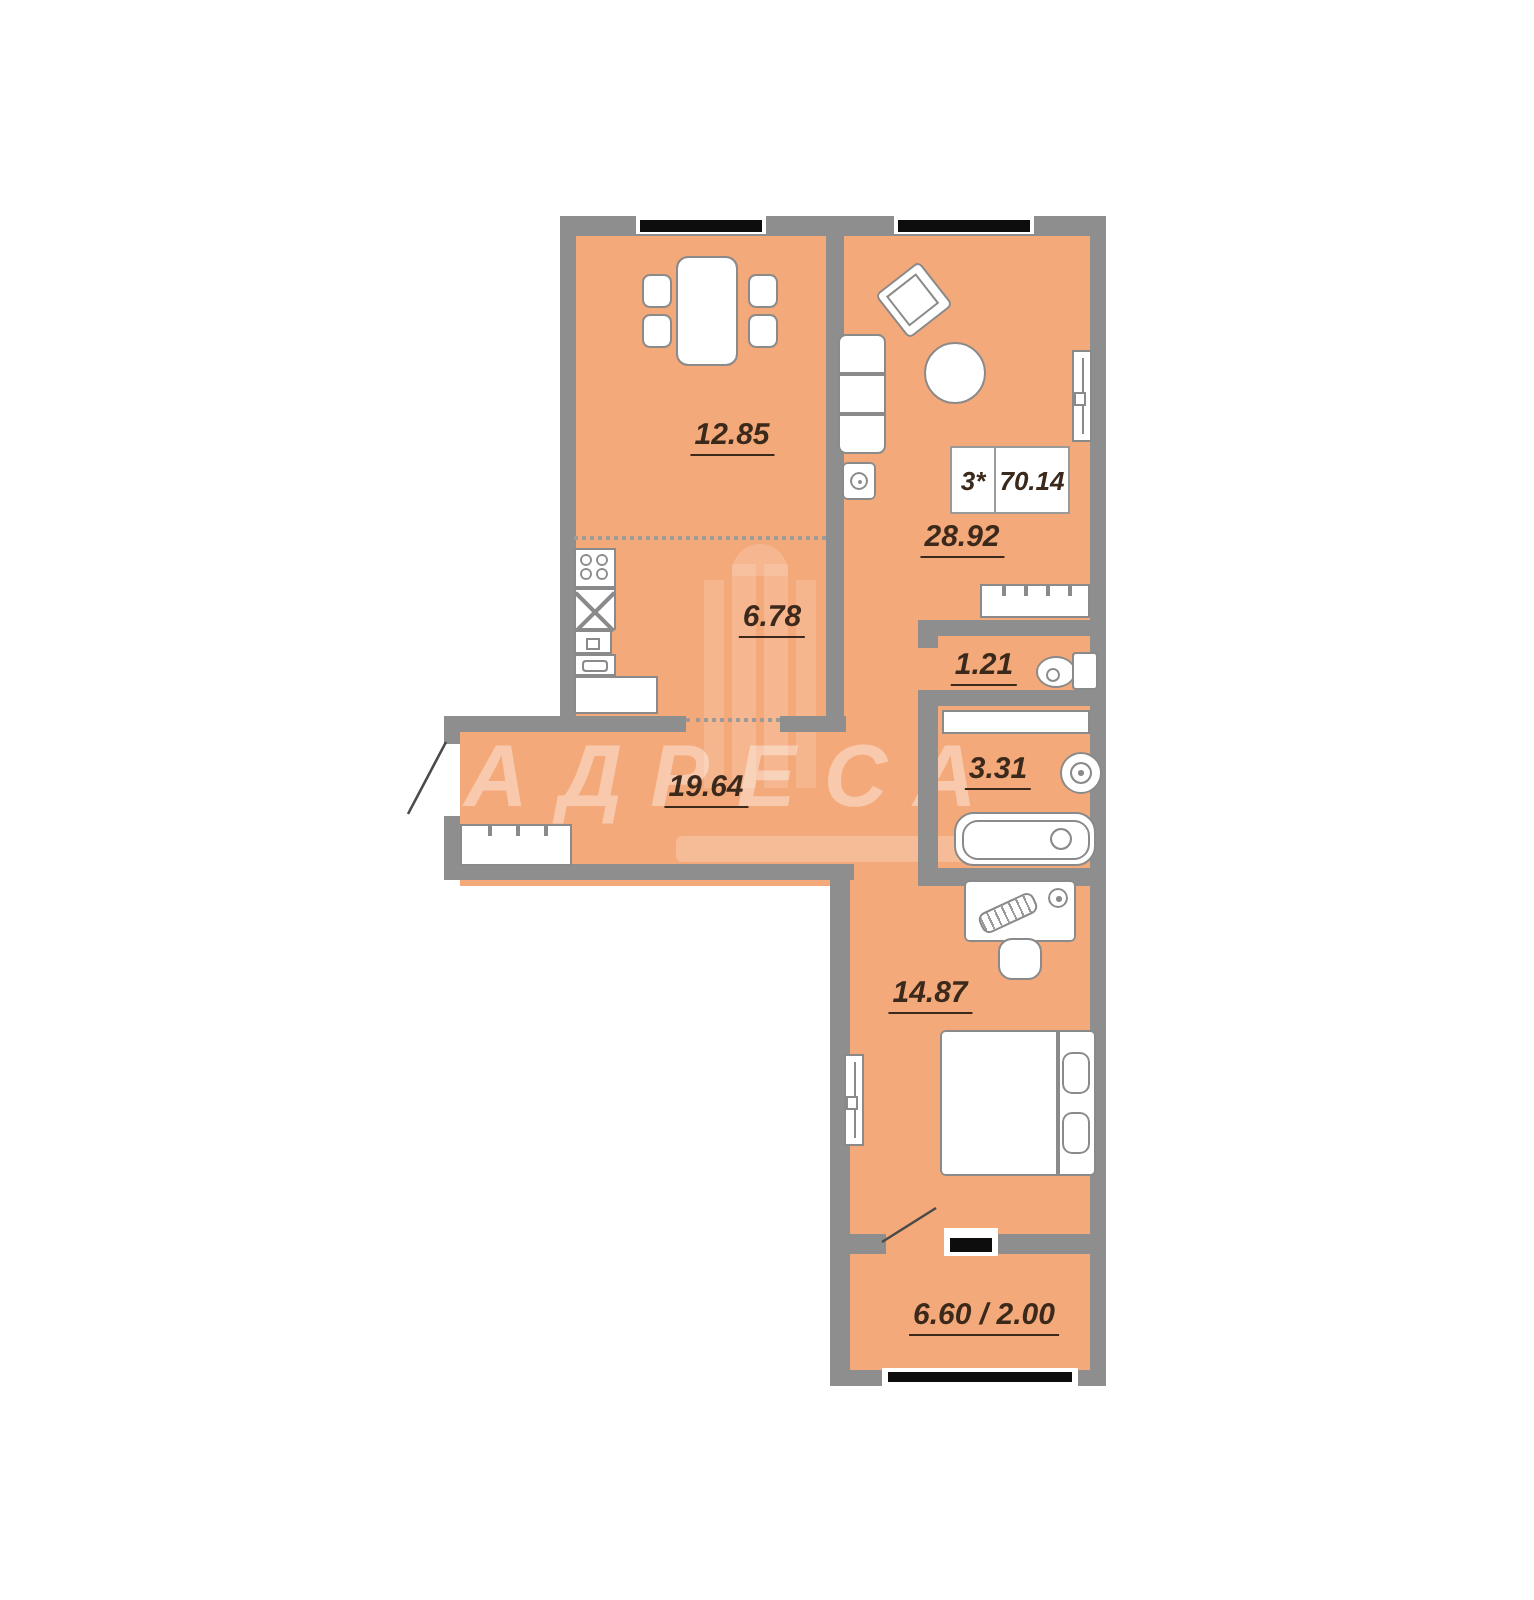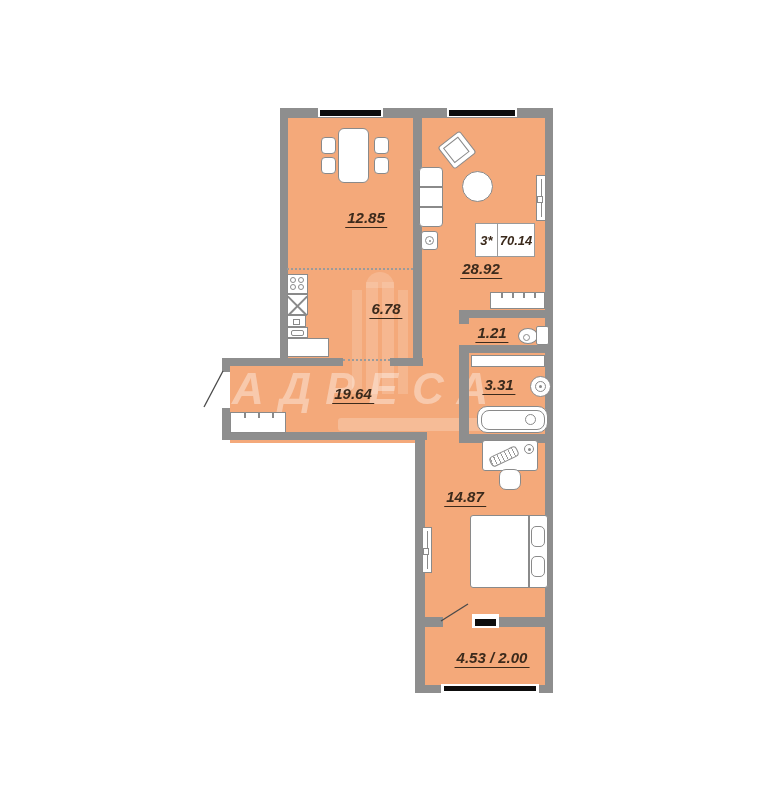--- a/index.html
+++ b/index.html
@@ -170,15 +170,15 @@
     <div class="abs" style="left:0;top:20px;width:4px;height:5px;border:1px solid #8a8a8a;background:#fff;"></div>
   </div>
 
   <div class="rlabel" style="left:366px;top:194px;margin-top:16px;">12.85</div>
   <div class="rlabel" style="left:360px;top:301px;margin-left:26px;">6.78</div>
   <div class="rlabel" style="left:481px;top:261px;">28.92</div>
   <div class="rlabel" style="left:492px;top:325px;">1.21</div>
   <div class="rlabel" style="left:499px;top:377px;">3.31</div>
   <div class="rlabel" style="left:353px;top:386px;">19.64</div>
   <div class="rlabel" style="left:465px;top:489px;">14.87</div>
-  <div class="rlabel" style="left:492px;top:650px;">4.53 / 2.00</div>
+  <div class="rlabel" style="left:492px;top:650px;">6.60 / 2.00</div>
 
 </div>
 
 </body></html>

